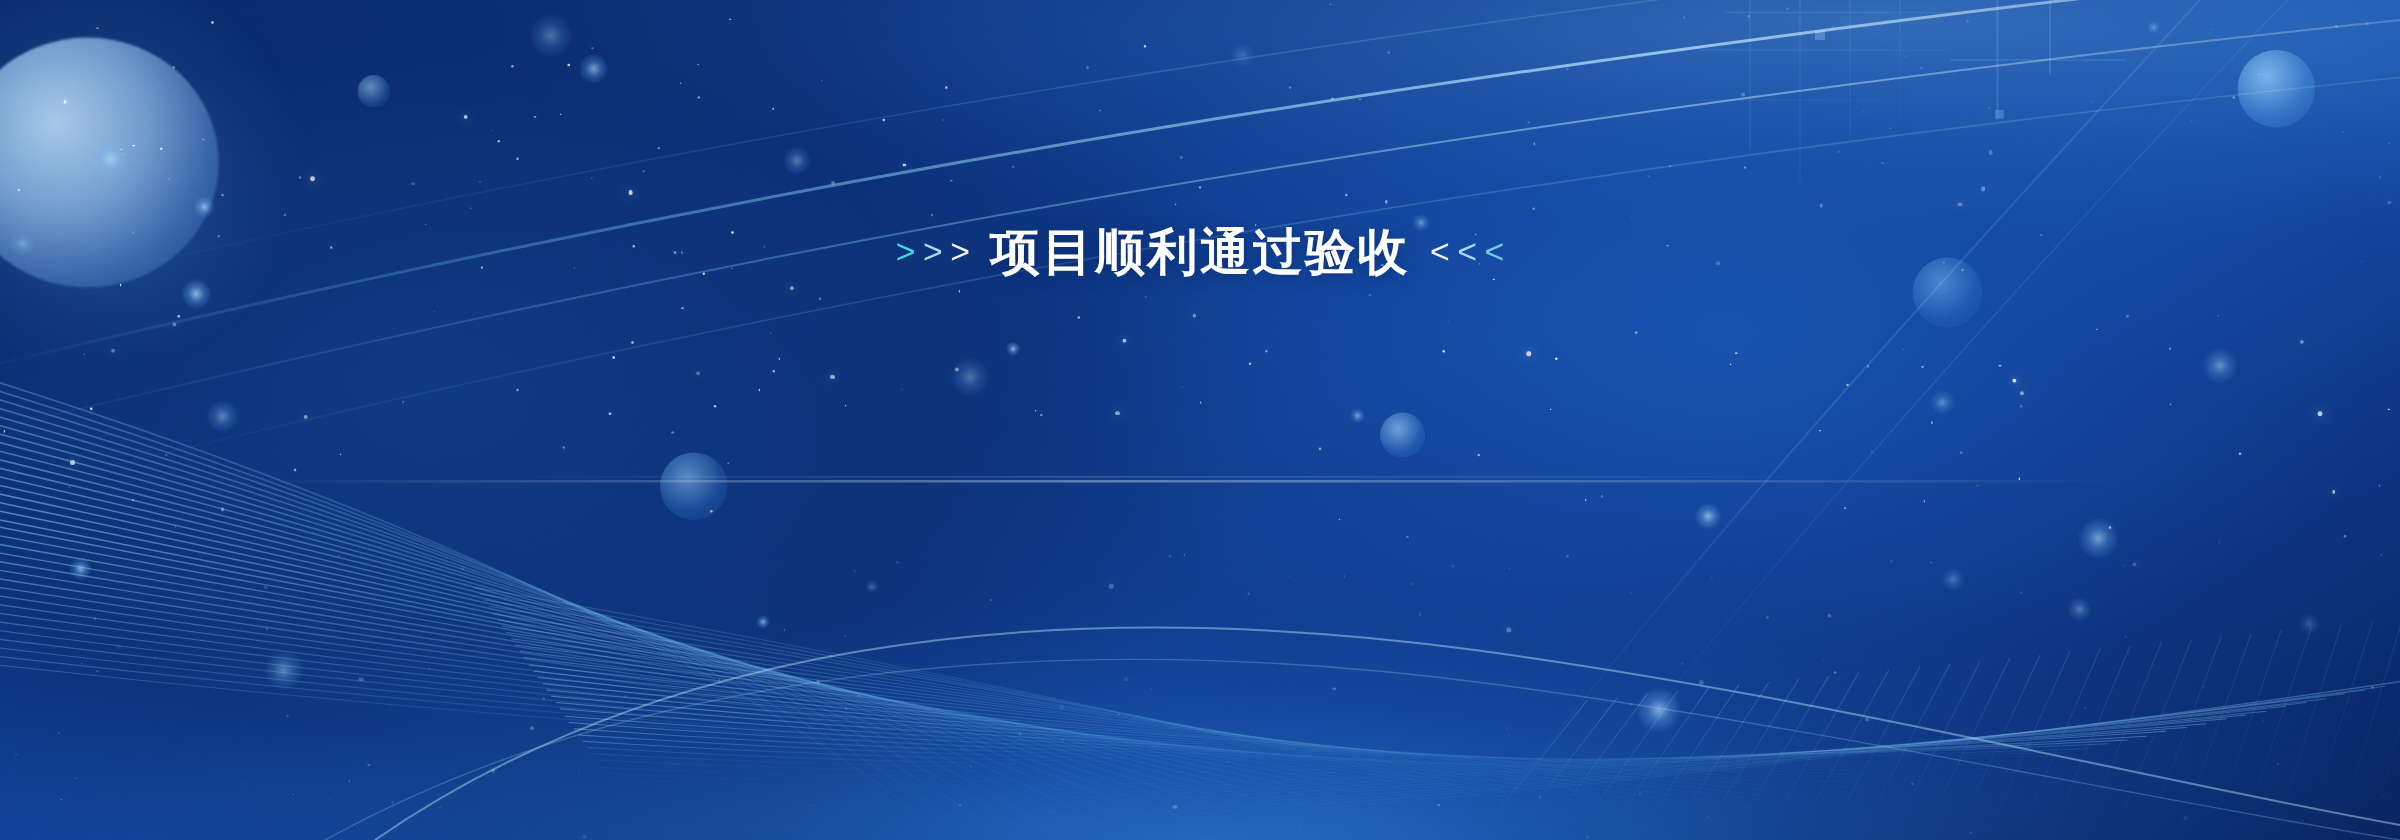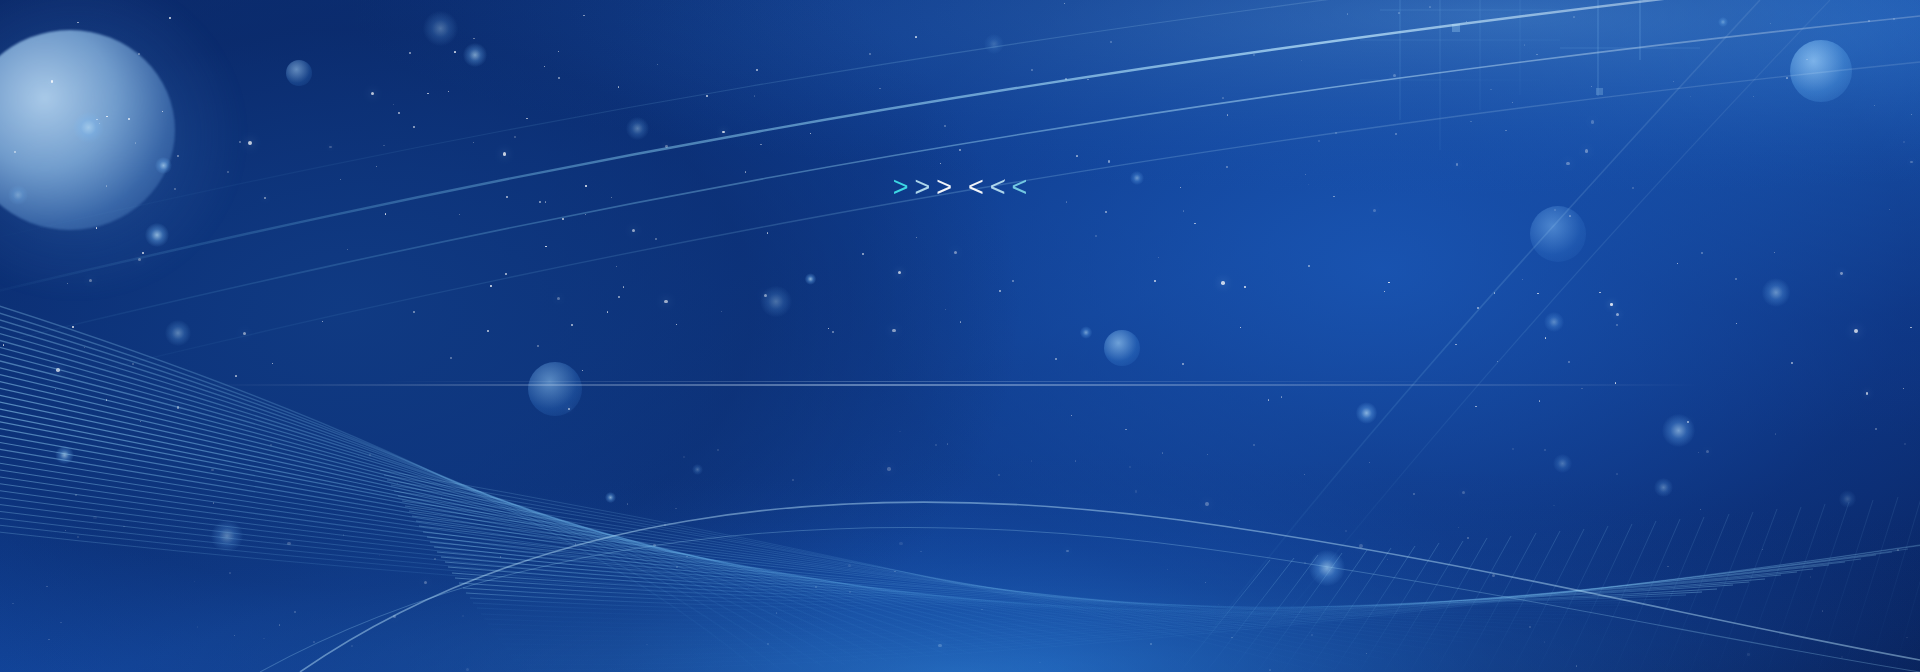--- a/index.html
+++ b/index.html
@@ -641,20 +641,21 @@
     </g>
   </svg>
 
   <div id="content">
     <div id="line3">
       <span class="chev" id="chev-left">
         <span>&gt;</span>
         <span>&gt;</span>
         <span>&gt;</span>
       </span>
+      <span id="line3-text">项目顺利通过验收</span>
       <span class="chev" id="chev-right">
         <span>&lt;</span>
         <span>&lt;</span>
         <span>&lt;</span>
       </span>
     </div>
   </div>
 </div>
 
 </body></html>

